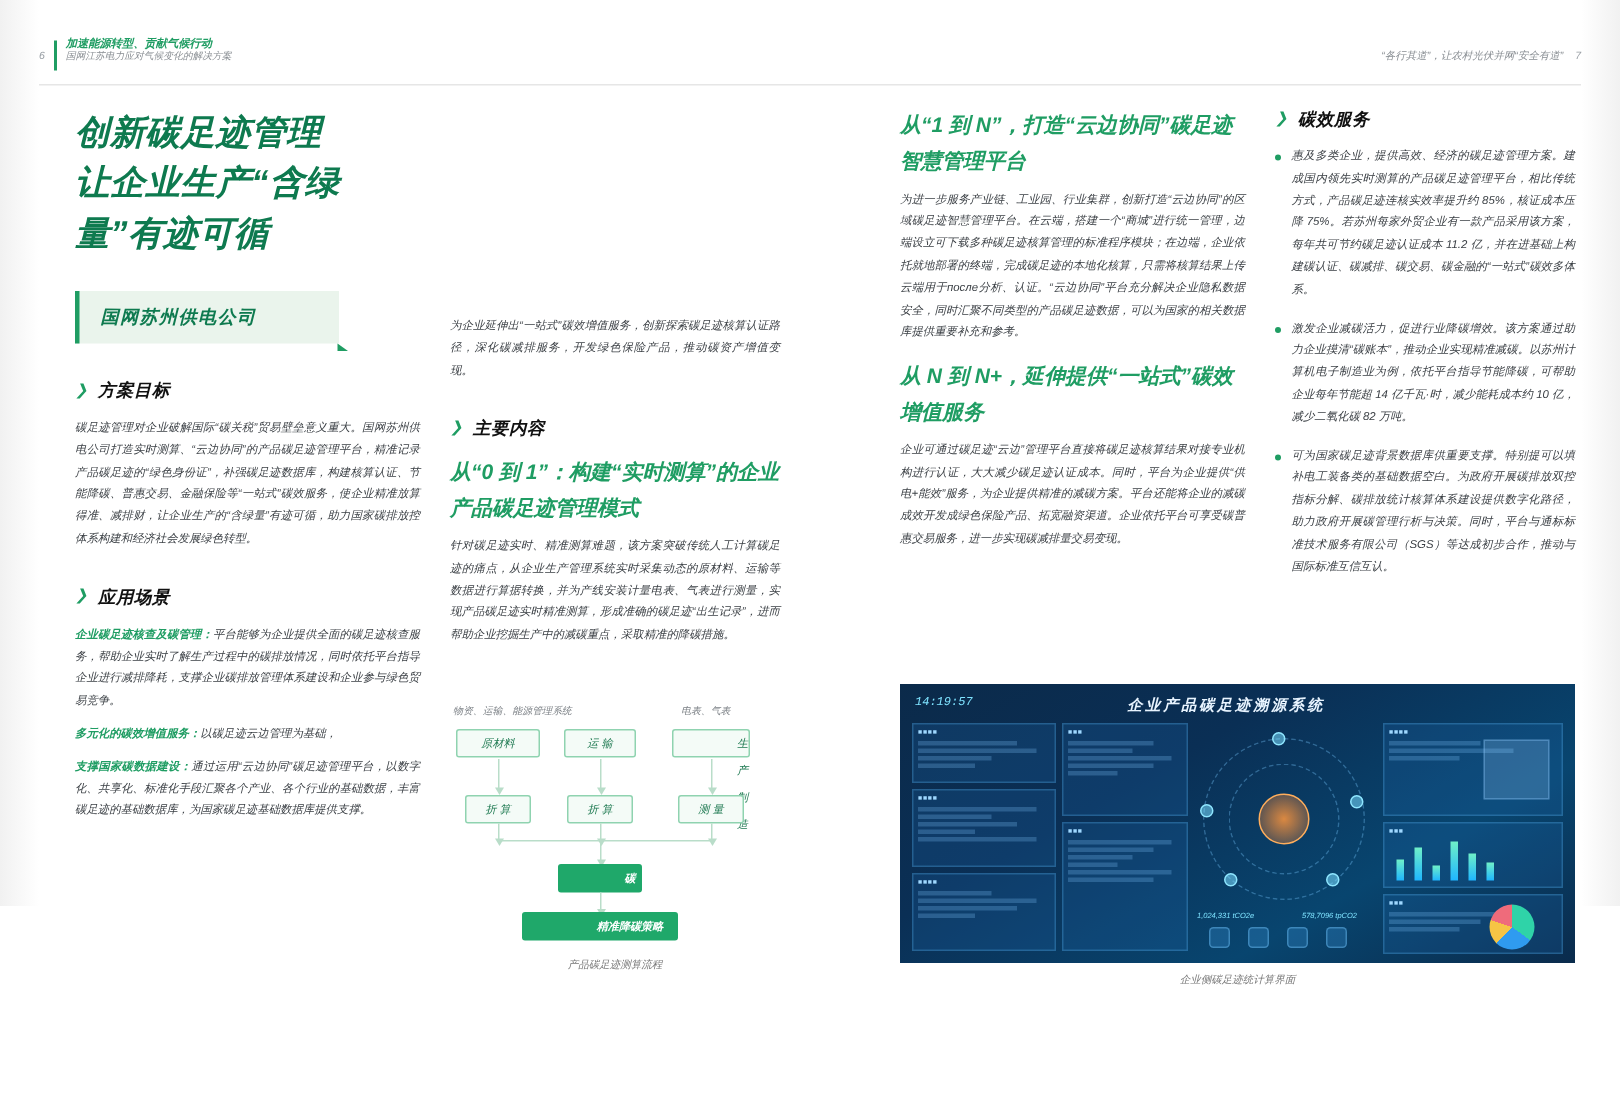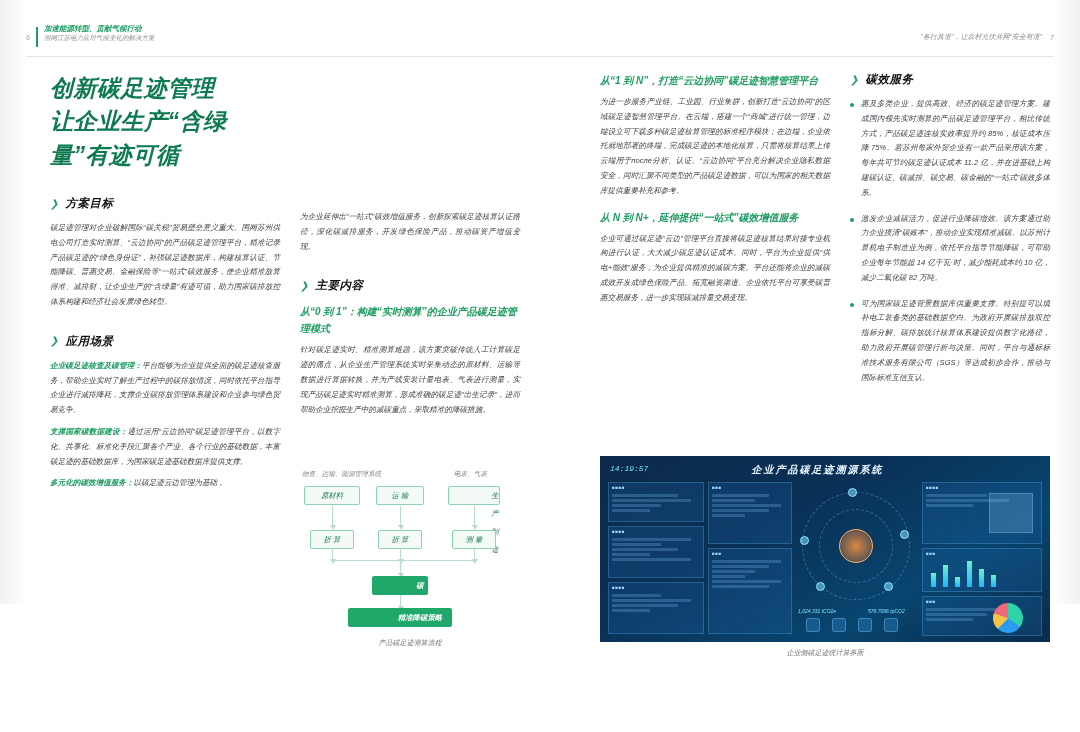--- a/index.html
+++ b/index.html
@@ -110,21 +110,21 @@
     font-size: 7.6px; line-height: 1.95; color: #3a3f44;
     text-align: justify; margin: 0 0 9px 0;
   }
   p.body.tight { margin-bottom: 7px; }
 
   .lead-green {
     color: #1f9d63; font-weight: bold;
   }
 
   .sub-head {
-    font-size: 10px; font-weight: bold; color: #1f9d63;
+    font-size: 14px; font-weight: bold; color: #1f9d63;
     line-height: 1.7; margin: 10px 0 6px 0;
   }
 
   
   ul.bullets { margin: 4px 0 0 0; padding: 0; list-style: none; }
   ul.bullets li {
     position: relative; padding-left: 11px;
     font-size: 7.6px; line-height: 1.95; color: #3a3f44;
     text-align: justify; margin-bottom: 11px;
   }
@@ -258,34 +258,37 @@
     </div>
   </div>
   <div class="header-rule"></div>
 
   <div class="col col1">
     <div class="title">
       <span>创新碳足迹管理</span>
       <span class="l2">让企业生产“含绿量”有迹可循</span>
     </div>
 
+    <div class="org-box">
+      <div class="org-text">国网苏州供电公司</div>
+    </div>
 
     <div class="sec-head">
       <span class="chev">❯</span>
       <span class="sec-title">方案目标</span>
     </div>
     <p class="body">碳足迹管理对企业破解国际“碳关税”贸易壁垒意义重大。国网苏州供电公司打造实时测算、“云边协同”的产品碳足迹管理平台，精准记录产品碳足迹的“绿色身份证”，补强碳足迹数据库，构建核算认证、节能降碳、普惠交易、金融保险等“一站式”碳效服务，使企业精准放算得准、减排财，让企业生产的“含绿量”有迹可循，助力国家碳排放控体系构建和经济社会发展绿色转型。</p>
 
     <div class="sec-head">
       <span class="chev">❯</span>
       <span class="sec-title">应用场景</span>
     </div>
     <p class="body tight"><span class="lead-green">企业碳足迹核查及碳管理：</span><span>平台能够为企业提供全面的碳足迹核查服务，帮助企业实时了解生产过程中的碳排放情况，同时依托平台指导企业进行减排降耗，支撑企业碳排放管理体系建设和企业参与绿色贸易竞争。</span></p>
+    <p class="body tight"><span class="lead-green">多元化的碳效增值服务：</span><span>以碳足迹云边管理为基础，</span></p>
     <p class="body tight"><span class="lead-green">支撑国家碳数据建设：</span><span>通过运用“云边协同”碳足迹管理平台，以数字化、共享化、标准化手段汇聚各个产业、各个行业的基础数据，丰富碳足迹的基础数据库，为国家碳足迹基础数据库提供支撑。</span></p>
-    <p class="body tight"><span class="lead-green">多元化的碳效增值服务：</span><span>以碳足迹云边管理为基础，</span></p>
   </div>
 
   <div class="col col2">
     <p class="body" style="margin-top:138px;">为企业延伸出“一站式”碳效增值服务，创新探索碳足迹核算认证路径，深化碳减排服务，开发绿色保险产品，推动碳资产增值变现。</p>
 
     <div class="sec-head">
       <span class="chev">❯</span>
       <span class="sec-title">主要内容</span>
     </div>
 

